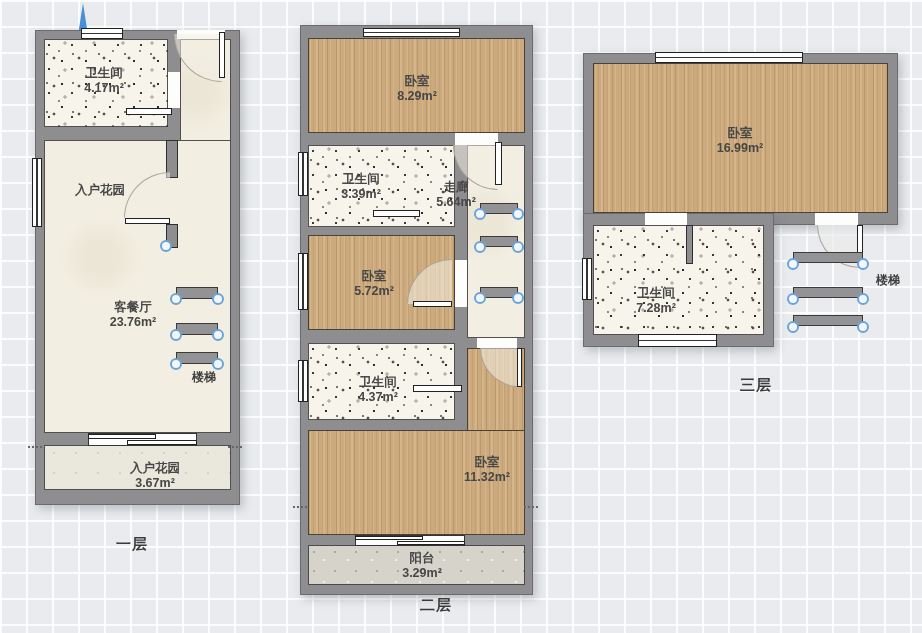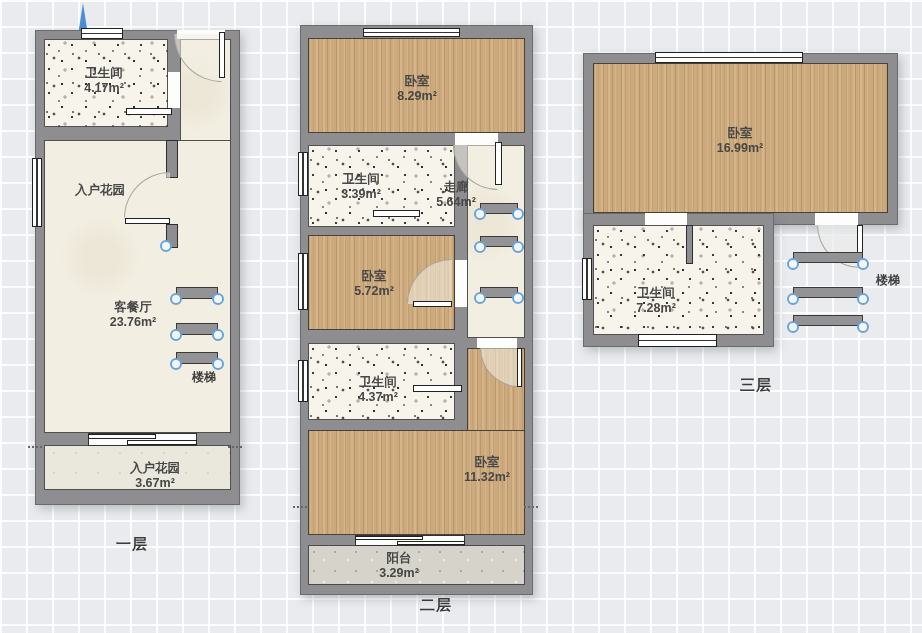--- a/index.html
+++ b/index.html
@@ -204,21 +204,21 @@
         <div class="larea">5.72m²</div>
     </div>
     <div class="lbl" style="left:78px;top:364px;">
       <div>卫生间</div>
         <div class="larea">4.37m²</div>
     </div>
     <div class="lbl" style="left:187px;top:444px;">
       <div>卧室</div>
         <div class="larea">11.32m²</div>
     </div>
-    <div class="lbl" style="left:99px;top:540px;">
+    <div class="lbl" style="left:122px;top:540px;">
       <div>阳台</div>
         <div class="larea">3.29m²</div>
     </div>
   </div>
   <div class="caption" style="left:424px;top:605px;">二层</div>
 
   <div class="floor" style="left:583px;top:53px;width:325px;height:294px;">
     <div class="shell" style="left:0;top:0;width:315px;height:172px;"></div>
     <div class="shell" style="left:0;top:160px;width:191px;height:134px;"></div>
 

